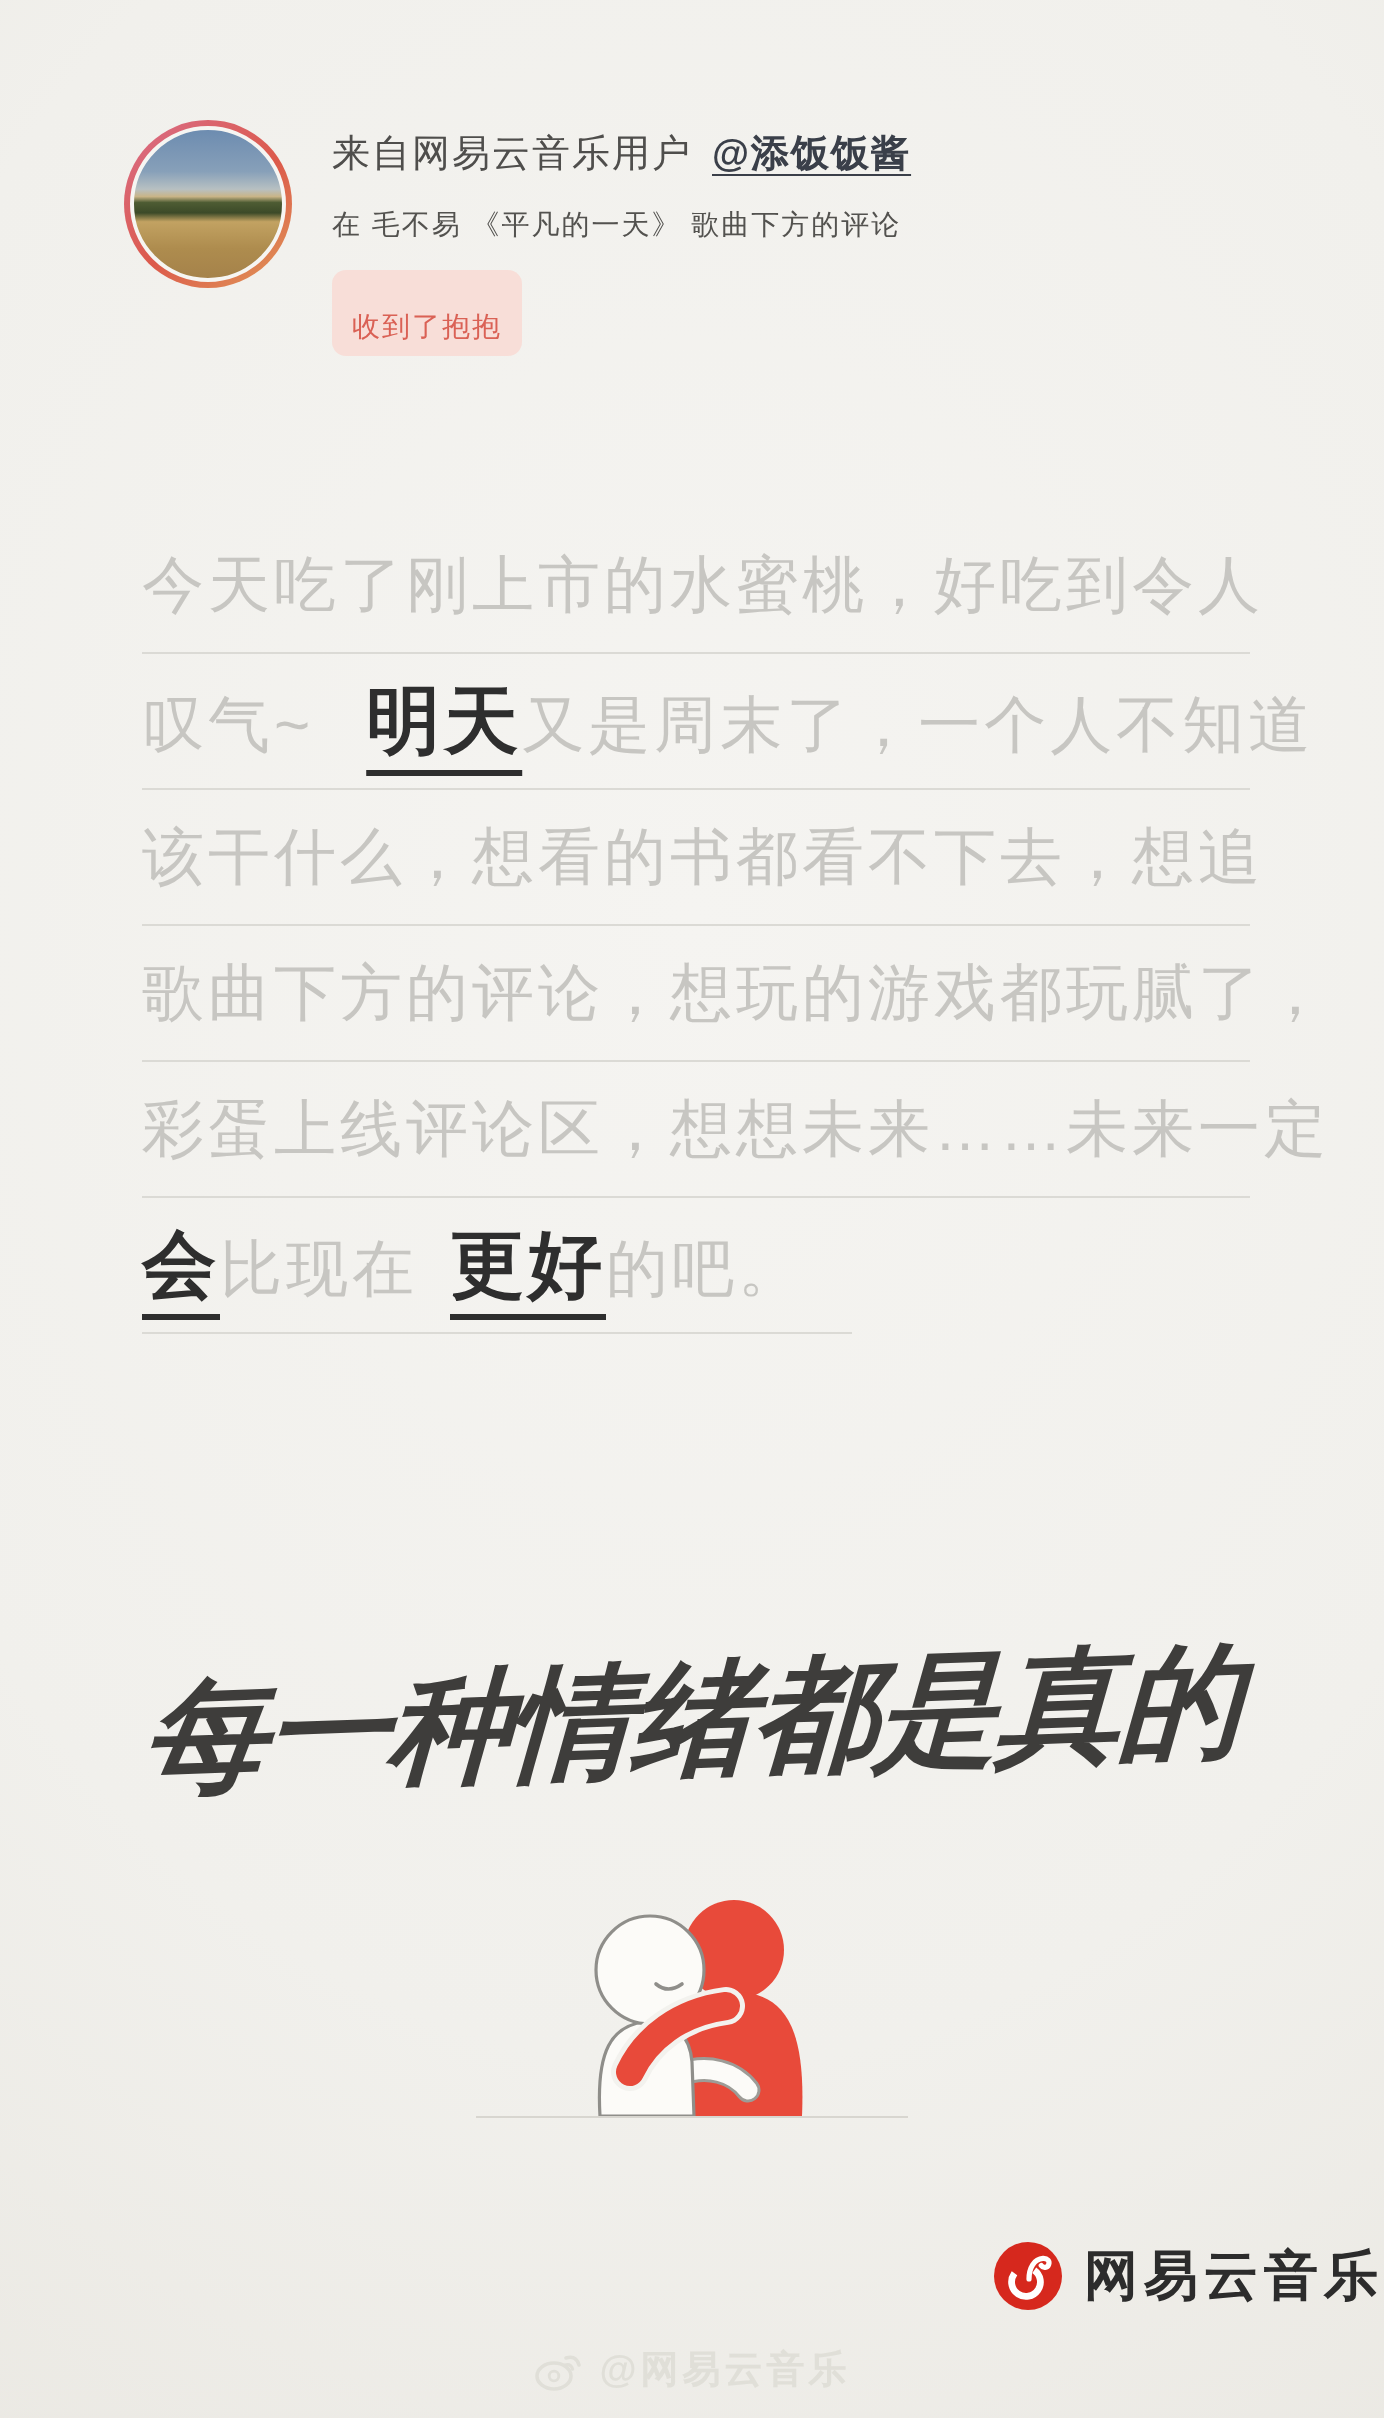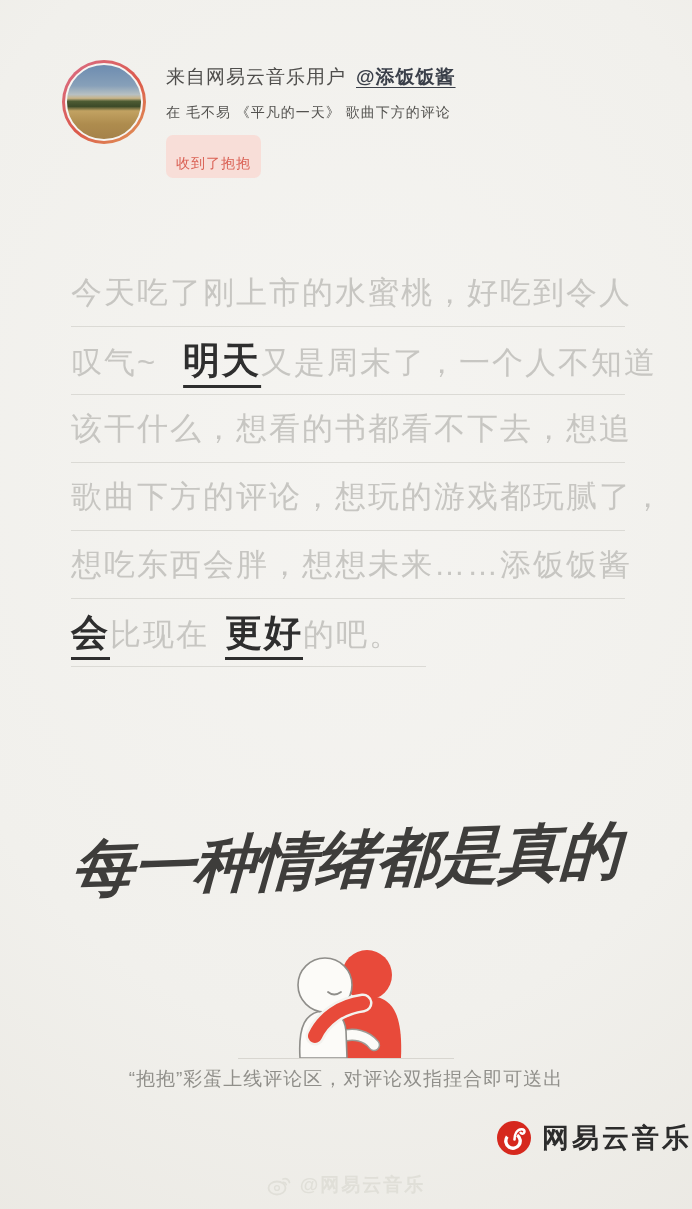--- a/index.html
+++ b/index.html
@@ -97,21 +97,21 @@
     <div class="comment-line">
       <span>叹气~</span><span class="seg-em gap-l">明天</span><span>又是周末了，一个人不知道</span>
     </div>
     <div class="comment-line">
       <span>该干什么，想看的书都看不下去，想追</span>
     </div>
     <div class="comment-line">
       <span>歌曲下方的评论，想玩的游戏都玩腻了，</span>
     </div>
     <div class="comment-line">
-      <span>想吃东西会胖，想想未来……添饭饭酱</span>
+      <span>彩蛋上线评论区，想想未来……未来一定</span>
     </div>
     <div class="comment-line line-short">
       <span class="seg-em">会</span><span>比现在</span><span class="seg-em gap-s">更好</span><span>的吧。</span>
     </div>
   </div>
 
   <div class="slogan">每一种情绪都是真的</div>
 
   <div class="hug-scene">
     <svg class="hug-svg" width="152" height="113" viewBox="0 0 152 113">
@@ -133,21 +133,20 @@
       </g>
 
       <g>
         <path d="M93 58 C70 61 53 74 45 91" stroke="#f3f2ee" stroke-width="19" fill="none" stroke-linecap="round"></path>
         <path d="M93 58 C70 61 53 74 45 91" stroke="#e84a3a" stroke-width="14" fill="none" stroke-linecap="round"></path>
       </g>
     </svg>
     <div class="ground-line"></div>
   </div>
 
-  <div class="caption">“抱抱”彩蛋上线评论区，对评论双指捏合即可送出</div>
 
   <div class="logo-row">
     <svg width="36" height="36" viewBox="0 0 36 36">
       <circle cx="18" cy="18" r="17" fill="#d6281d"></circle>
       <circle cx="17" cy="21" r="7.2" fill="none" stroke="#ffffff" stroke-width="3.4" stroke-dasharray="34 12" transform="rotate(-55 17 21)"></circle>
       <path d="M18.5 19.5 C18.5 14 21 9.5 25.5 9.2 C27.8 9.1 29 10.6 28.3 12.4 C27.7 14 25.6 14.2 24.6 12.8" fill="none" stroke="#ffffff" stroke-width="2.6" stroke-linecap="round"></path>
     </svg>
     <span class="logo-text">网易云音乐</span>
   </div>
 

